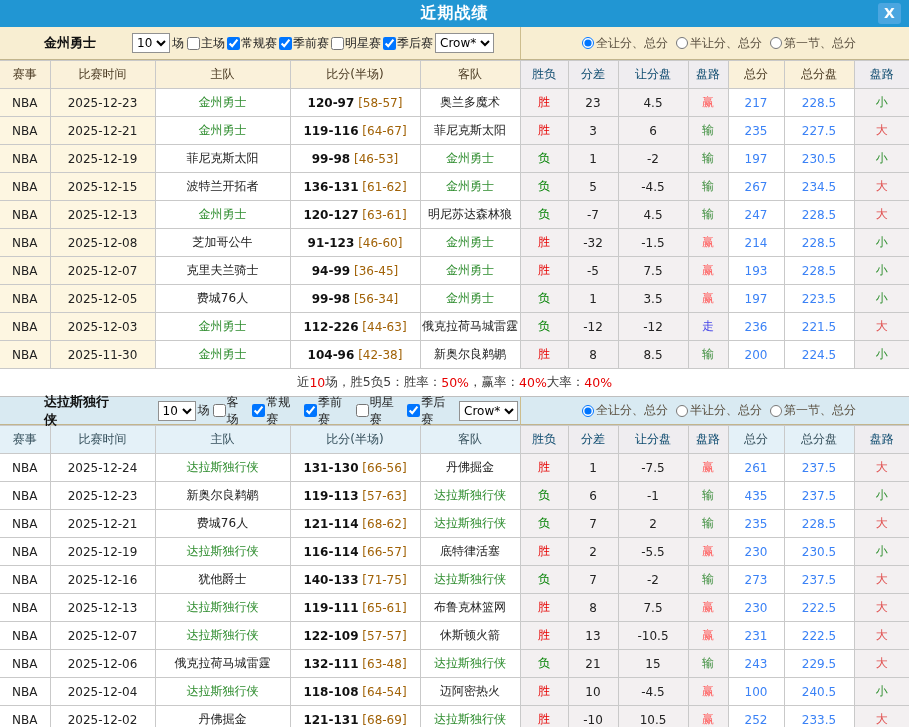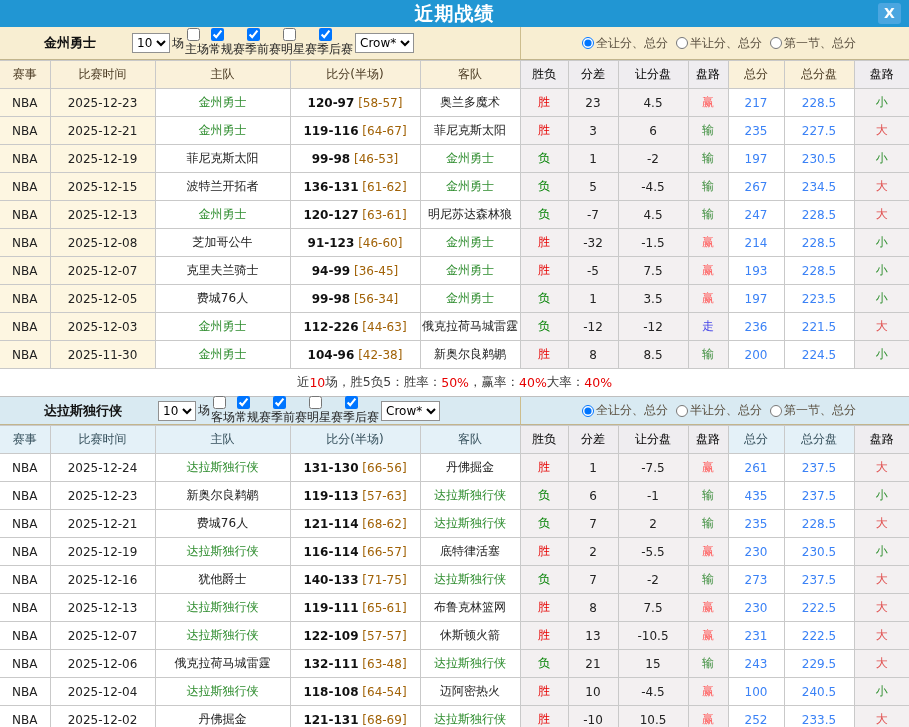--- a/index.html
+++ b/index.html
@@ -4,56 +4,56 @@
 <style>
   html,body{margin:0;padding:0;}
   body{
     width:909px;height:727px;overflow:hidden;background:#fff;
     font-family:"DejaVu Sans","Liberation Sans",sans-serif;
     font-size:12px;color:#222;
   }
   
   .titlebar{height:27px;background:#2196d3;position:relative;
     display:flex;align-items:center;justify-content:center;}
-  .titlebar .title{color:#fff;font-weight:bold;font-size:19px;letter-spacing:1px;}
+  .titlebar .title{color:#fff;font-weight:bold;font-size:16px;letter-spacing:1px;}
   .close-btn{position:absolute;right:8px;top:3px;width:23px;height:21px;
     background:#4ba6e0;border-radius:3px;color:#fff;font-weight:bold;
     font-size:14px;line-height:21px;text-align:center;cursor:pointer;}
   
   .bar{display:flex;align-items:stretch;border-bottom:1px solid #c2b58d;box-sizing:border-box;}
   .bar.s0{background:#f8eed2;height:33px;}
   .bar.s1{background:#d9eaf2;height:28px;}
   .bar-left{width:520px;display:flex;align-items:center;padding-left:44px;box-sizing:border-box;}
   .bar-right{flex:1;display:flex;align-items:center;justify-content:center;
     border-left:1px solid #cdbd8d;color:#5a5040;}
   .team{font-weight:bold;font-size:13px;color:#111;margin-right:34px;}
   .bar select{font-size:12px;height:20px;border:1px solid #919191;background:#fff;
     margin:0 2px;font-family:inherit;}
   .suffix{margin-right:1px;}
-  .cbwrap{display:flex;flex-direction:column;}
+  .cbwrap{display:flex;align-items:center;}
   .cbwrap input{margin:0 1px 0 2px;width:13px;height:13px;}
   .radios{display:flex;align-items:center;font-size:12px;}
   .radios input{margin:0 2px 0 8px;width:12px;height:12px;}
   
   table.results{border-collapse:collapse;table-layout:fixed;width:909px;}
   table.results th,table.results td{
     border:1px solid #c9c9c9;text-align:center;height:27px;
     padding:0 1px;overflow:hidden;white-space:nowrap;font-weight:normal;font-size:12px;}
   table.results tr :first-child{border-left:none;}
   table.results tr :last-child{border-right:none;}
   .w0{width:50px}.w1{width:105px}.w2{width:135px}.w3{width:130px}.w4{width:100px}
   .w5{width:48px}.w6{width:50px}.w7{width:70px}.w8{width:40px}
   .w9{width:56px}.w10{width:70px}.w11{width:55px}
   
   .g{background:#f3f0f1;}                     
   .s0 .lt,.tbl-s0 .lt{background:#fdf6e1;}    
   .tbl-s1 .lt{background:#fff;}
   .tbl-s0 thead th.l{background:#faf1da;color:#4a3a22;}
   .tbl-s1 thead th.l{background:#e4f1f8;color:#35505c;}
-  thead th.g{background:#efedf0;color:#000000;}
+  thead th.g{background:#efedf0;color:#0c4a6e;}
   
   .t-hl{color:#2f8d2f;}                 
   .t-score{font-weight:bold;color:#111;}
   .t-half{color:#a16207;}
   .t-win{color:#e60000;font-weight:bold;}
   .t-loss{color:#008000;font-weight:bold;}
   .t-cover{color:#ff5a5a;font-weight:bold;}
   .t-nocover{color:#3f8f3f;font-weight:bold;}
   .t-push{color:#4646e8;font-weight:bold;}
   .t-over{color:#e05050;}

